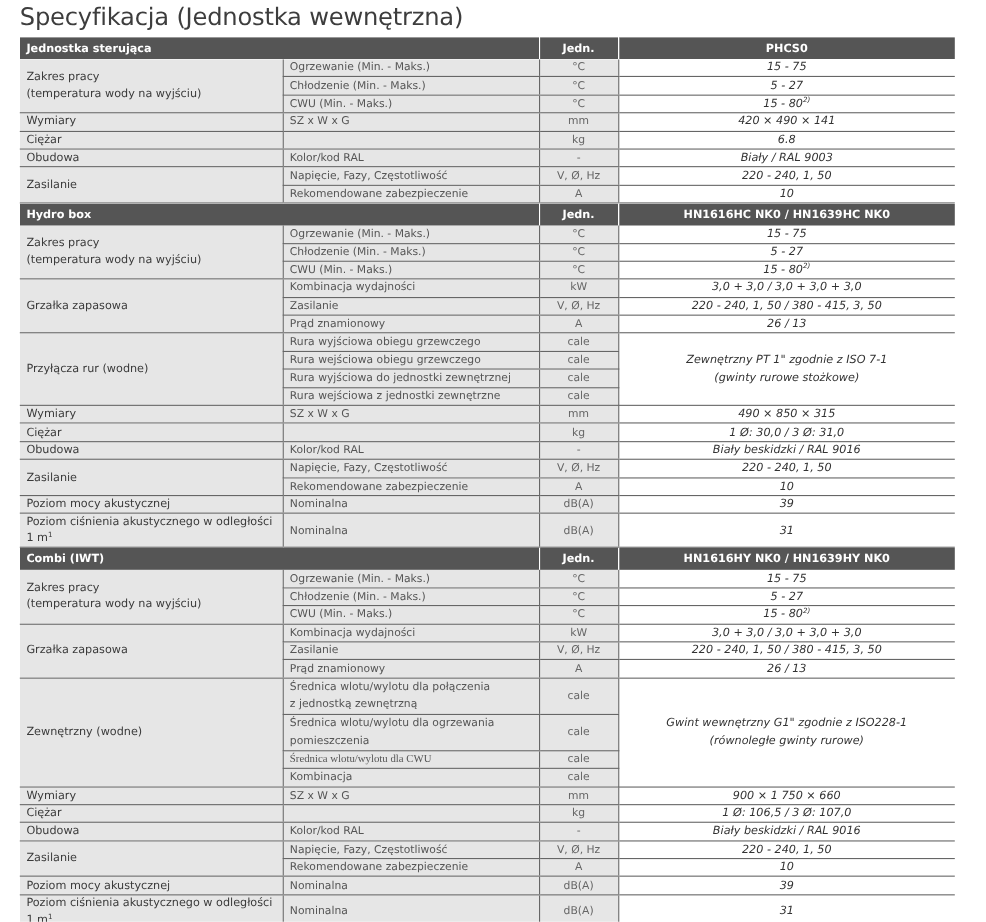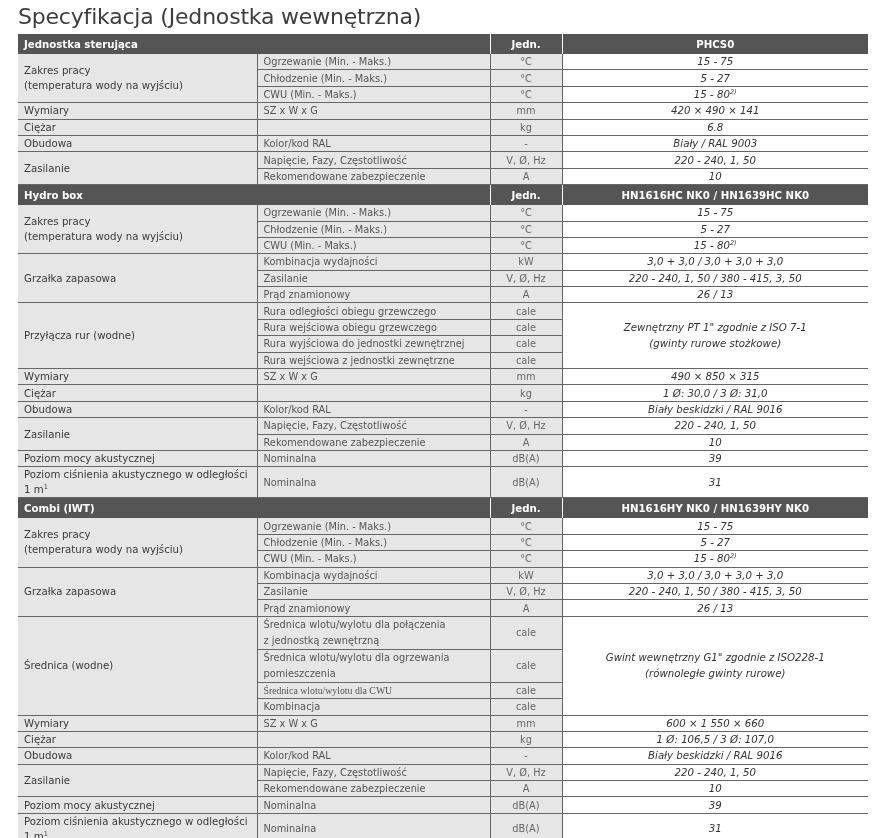--- a/index.html
+++ b/index.html
@@ -128,21 +128,21 @@
         <td class="unit">V, Ø, Hz</td>
         <td class="val"><span>220 - 240, 1, 50 / 380 - 415, 3, 50</span></td>
       </tr>
       <tr>
         <td class="sub"><span style="white-space: pre-line;">Prąd znamionowy</span></td>
         <td class="unit">A</td>
         <td class="val"><span>26 / 13</span></td>
       </tr>
       <tr>
         <td class="grp" rowspan="4"><span style="white-space: pre-line;">Przyłącza rur (wodne)</span></td>
-        <td class="sub"><span style="white-space: pre-line;">Rura odległości obiegu grzewczego</span></td>
+        <td class="sub"><span style="white-space: pre-line;">Rura wyjściowa obiegu grzewczego</span></td>
         <td class="unit">cale</td>
         <td class="val merged" rowspan="4"><span style="white-space: pre-line;">Zewnętrzny PT 1" zgodnie z ISO 7-1
 (gwinty rurowe stożkowe)</span></td>
       </tr>
       <tr>
         <td class="sub"><span style="white-space: pre-line;">Rura wejściowa obiegu grzewczego</span></td>
         <td class="unit">cale</td>
       </tr>
       <tr>
         <td class="sub"><span style="white-space: pre-line;">Rura wyjściowa do jednostki zewnętrznej</span></td>
@@ -225,21 +225,21 @@
         <td class="sub"><span style="white-space: pre-line;">Zasilanie</span></td>
         <td class="unit">V, Ø, Hz</td>
         <td class="val"><span>220 - 240, 1, 50 / 380 - 415, 3, 50</span></td>
       </tr>
       <tr>
         <td class="sub"><span style="white-space: pre-line;">Prąd znamionowy</span></td>
         <td class="unit">A</td>
         <td class="val"><span>26 / 13</span></td>
       </tr>
       <tr>
-        <td class="grp" rowspan="4"><span style="white-space: pre-line;">Średnica (wodne)</span></td>
+        <td class="grp" rowspan="4"><span style="white-space: pre-line;">Zewnętrzny (wodne)</span></td>
         <td class="sub two"><span style="white-space: pre-line;">Średnica wlotu/wylotu dla połączenia
 z jednostką zewnętrzną</span></td>
         <td class="unit">cale</td>
         <td class="val merged" rowspan="4"><span style="white-space: pre-line;">Gwint wewnętrzny G1" zgodnie z ISO228-1
 (równoległe gwinty rurowe)</span></td>
       </tr>
       <tr>
         <td class="sub two"><span style="white-space: pre-line;">Średnica wlotu/wylotu dla ogrzewania
 pomieszczenia</span></td>
         <td class="unit">cale</td>
@@ -249,21 +249,21 @@
         <td class="unit">cale</td>
       </tr>
       <tr>
         <td class="sub"><span style="white-space: pre-line;">Kombinacja</span></td>
         <td class="unit">cale</td>
       </tr>
       <tr>
         <td class="grp" rowspan="1"><span style="white-space: pre-line;">Wymiary</span></td>
         <td class="sub"><span style="white-space: pre-line;">SZ x W x G</span></td>
         <td class="unit">mm</td>
-        <td class="val"><span>600 × 1 550 × 660</span></td>
+        <td class="val"><span>900 × 1 750 × 660</span></td>
       </tr>
       <tr>
         <td class="grp" rowspan="1"><span style="white-space: pre-line;">Ciężar</span></td>
         <td class="sub"><span style="white-space: pre-line;"></span></td>
         <td class="unit">kg</td>
         <td class="val"><span>1 Ø: 106,5 / 3 Ø: 107,0</span></td>
       </tr>
       <tr>
         <td class="grp" rowspan="1"><span style="white-space: pre-line;">Obudowa</span></td>
         <td class="sub"><span style="white-space: pre-line;">Kolor/kod RAL</span></td>

